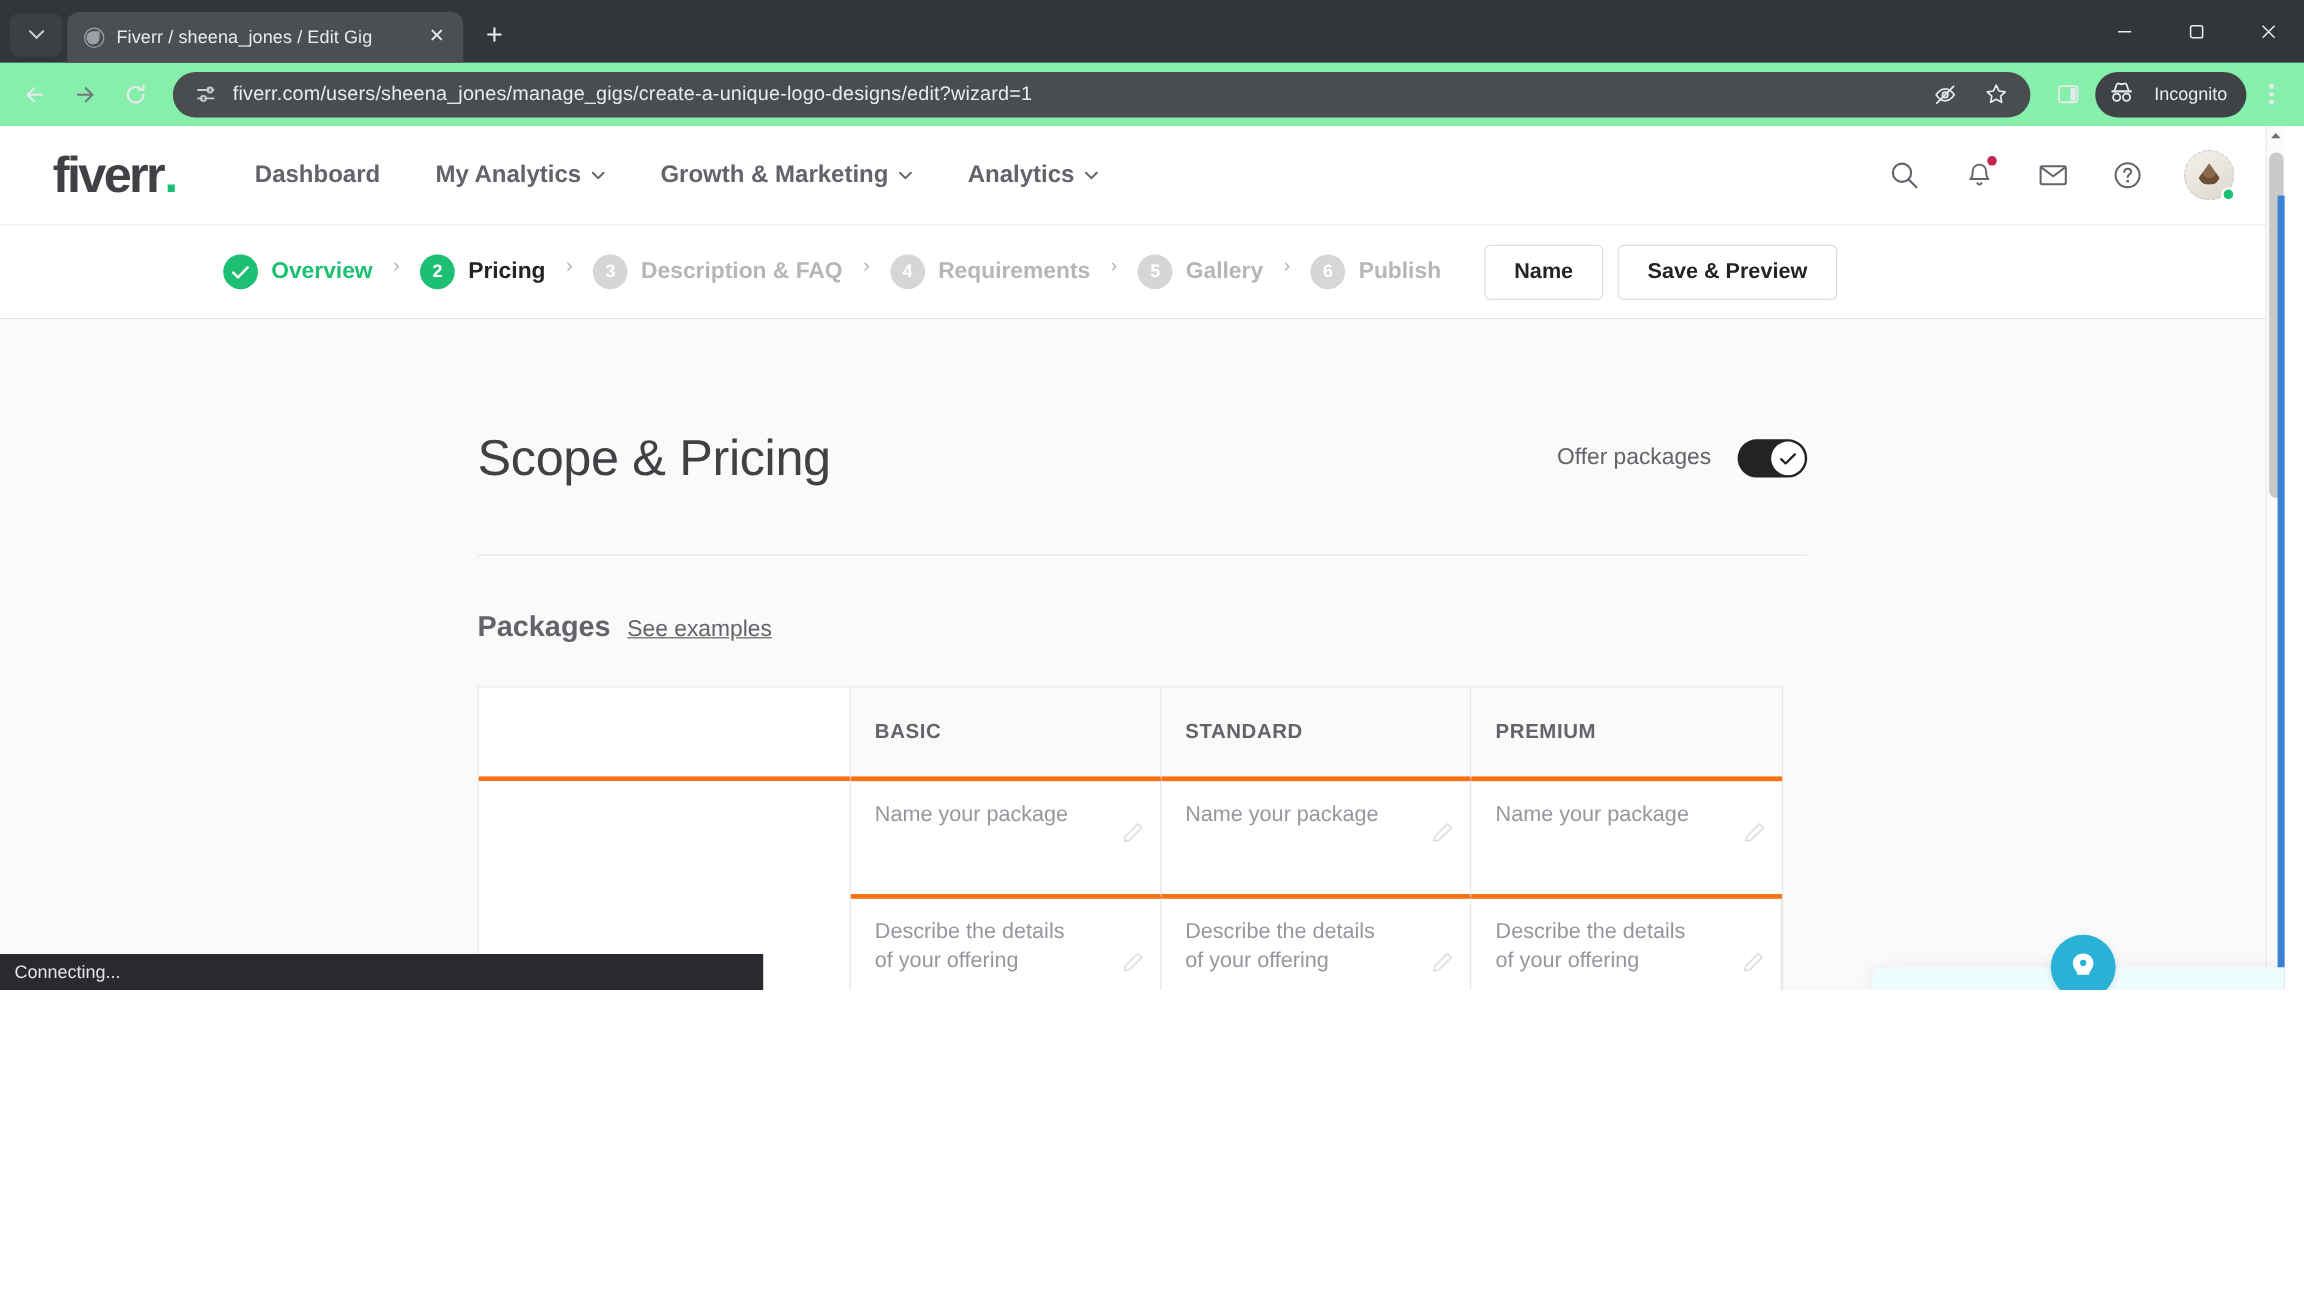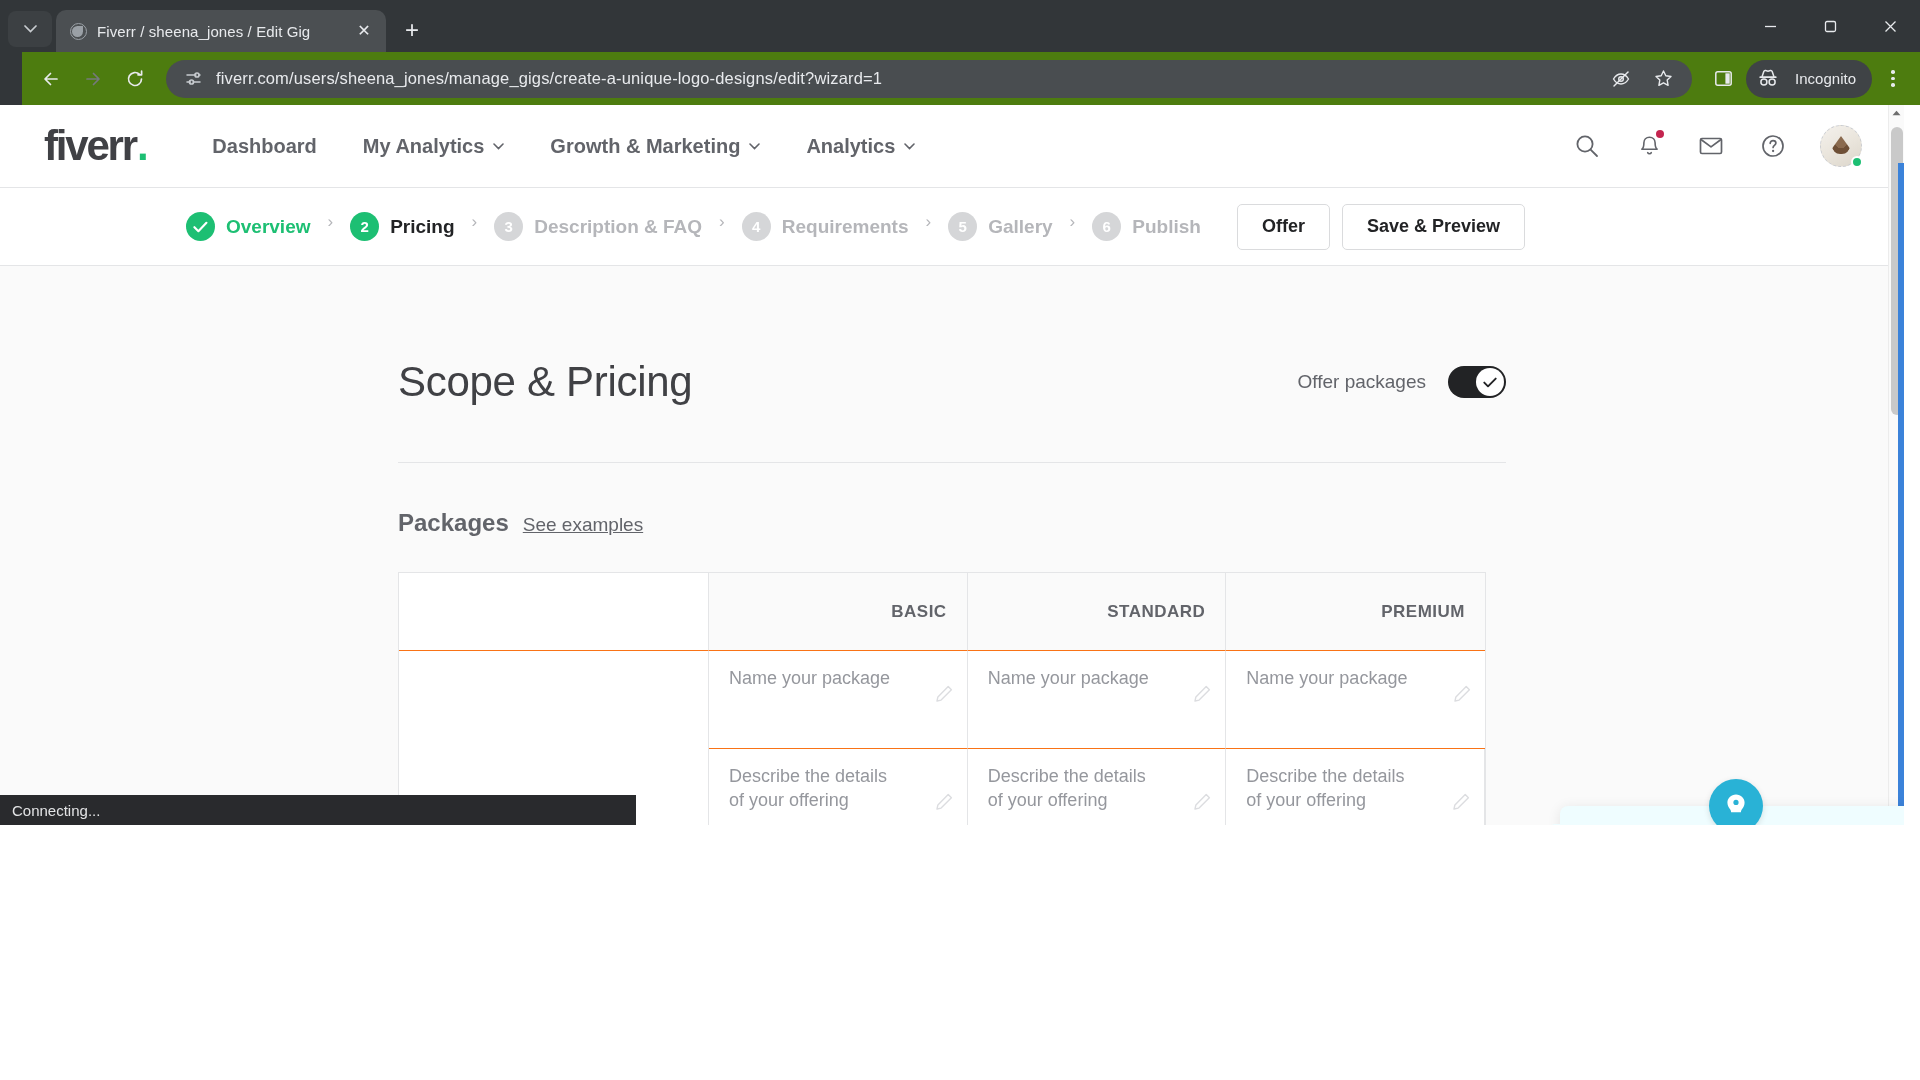--- a/index.html
+++ b/index.html
@@ -50,22 +50,22 @@
     display: flex; align-items: center; justify-content: center;
     color: #e8eaed; font-size: 24px; font-weight: 300; border-radius: 50%;
   }
   .win-controls {
     position: absolute; right: 0; top: 0; height: 52px;
     display: flex; align-items: center;
   }
   .win-btn { width: 60px; height: 52px; display:flex; align-items:center; justify-content:center; color: #e8eaed; }
 
   .toolbar {
-    height: 53px; background: #4d7c0f;
-    display: flex; align-items: center; gap: 4px; padding: 0 10px; margin-left: 22px;
+    height: 53px; background: #86efac;
+    display: flex; align-items: center; gap: 4px; padding: 0 10px;
   }
   .nav-btn {
     width: 38px; height: 38px; border-radius: 50%;
     display: flex; align-items: center; justify-content: center;
     color: #e8eaed; flex: none;
   }
   .nav-btn.disabled { color: #75797c; }
   .omnibox {
     flex: 1; height: 38px; background: #494d50; border-radius: 19px;
     display: flex; align-items: center; gap: 12px;
@@ -181,21 +181,21 @@
   .hr { height: 1px; background: #e4e5e7; margin: 56px 0 0; }
 
   .pkg-head { display: flex; align-items: baseline; gap: 14px; margin-top: 46px; }
   .pkg-title { font-size: 24px; font-weight: 700; color: #62646a; }
   .pkg-link { font-size: 19px; color: #62646a; text-decoration: underline; }
 
   .pkg-table {
     margin-top: 35px; border: 1px solid #e4e5e7; background: #fff;
     display: grid; grid-template-columns: 310px 1fr 1fr 1fr; width: 1088px;
   }
-  .pt-cell { border-right: 1px solid #e4e5e7; border-bottom: 1px solid #f97316; position: relative; justify-content: flex-end; }
+  .pt-cell { border-right: 1px solid #e4e5e7; border-bottom: 4px solid #f97316; position: relative; }
   .pt-cell:nth-child(4n) { border-right: none; }
   .pt-head { background: #fafafa; height: 78px; display: flex; align-items: center; padding: 0 20px; }
   .pt-head.first { background: #fff; }
   .pt-colname { font-size: 17px; font-weight: 700; color: #62646a; letter-spacing: .5px; }
   .pt-name { height: 98px; padding: 16px 44px 0 20px; }
   .pt-desc { height: 124px; padding: 16px 44px 0 20px; }
   .pt-blank { background: #fff; }
   .ph { font-size: 18px; color: #95979d; line-height: 1.32; }
   .pencil {
     position: absolute; right: 14px; top: 34px;
@@ -478,21 +478,21 @@
             <span class="step-badge">5</span>
             <span class="step-label">Gallery</span>
           </div>
           <span class="step-sep">›</span>
           <div class="step todo">
             <span class="step-badge">6</span>
             <span class="step-label">Publish</span>
           </div>
         </div>
         <div class="wiz-actions">
-          <div class="btn-ghost">Offer</div>
+          <div class="btn-ghost">Name</div>
           <div class="btn-ghost">Save &amp; Preview</div>
         </div>
       </div>
 
       <div class="body-area">
         <div class="content">
 
           <div class="title-row">
             <h1 class="page-title">Scope &amp; Pricing</h1>
             <div class="offer-row">

